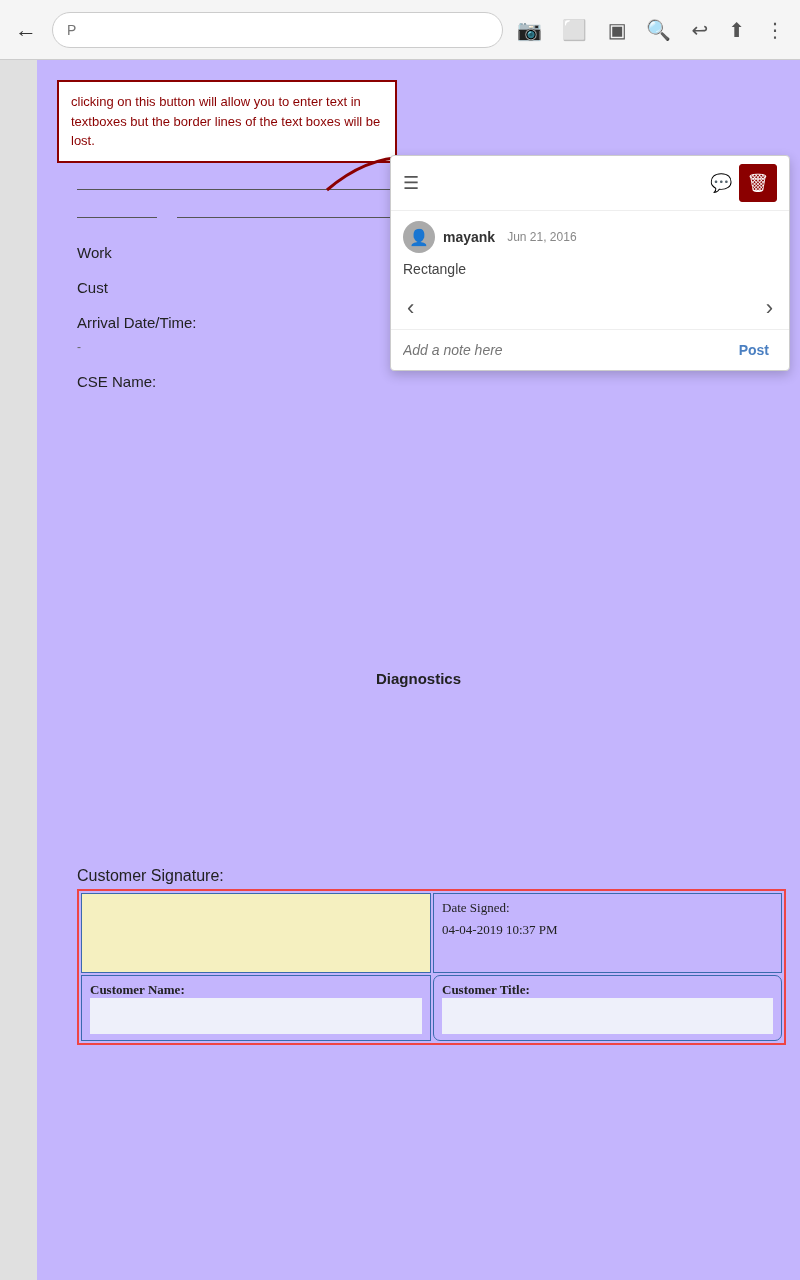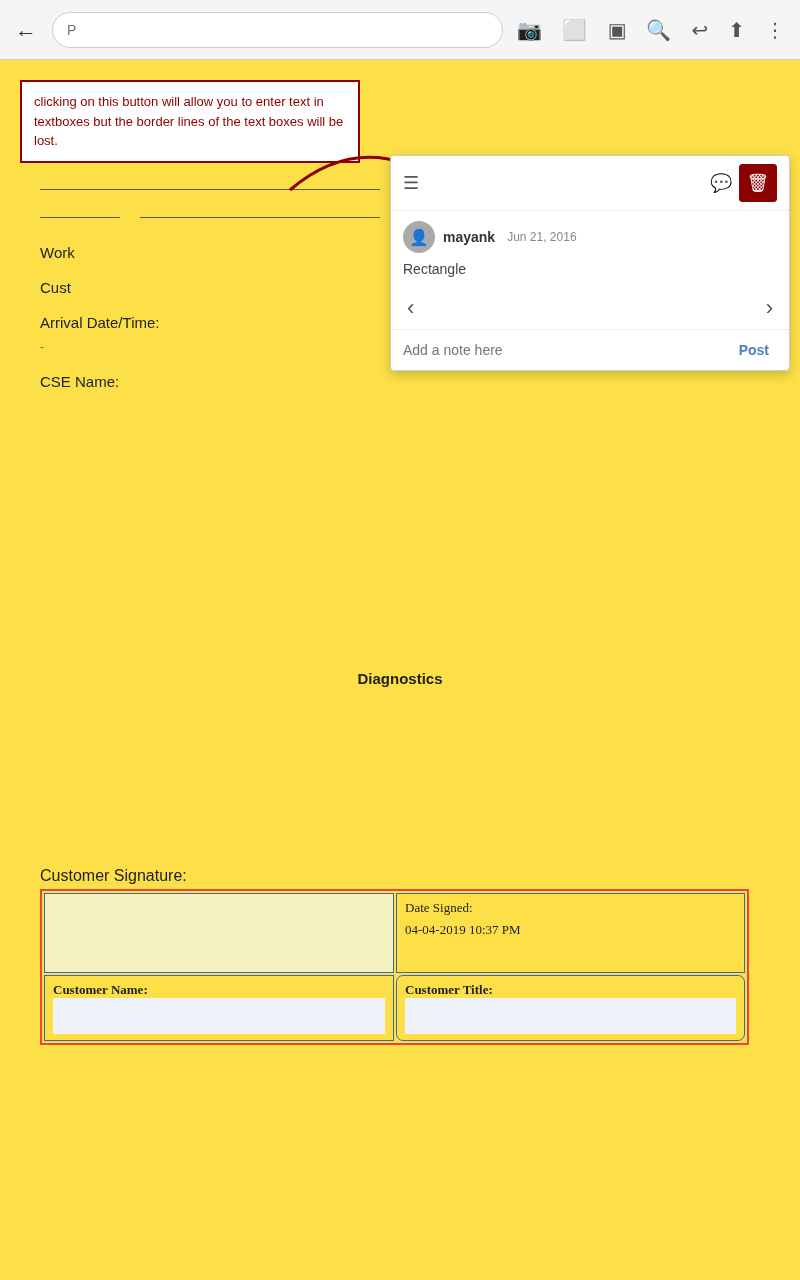--- a/index.html
+++ b/index.html
@@ -38,24 +38,25 @@
     }
     .browser-icon {
       font-size: 20px;
       color: #555;
       cursor: pointer;
       padding: 5px;
     }
 
     
     .page-content {
-      background: #fde047;
+      background: #c4b5fd;
       position: relative;
       min-height: 1220px;
       padding: 20px 40px;
+      margin-left: 37px;
     }
 
     
     .warning-box {
       position: absolute;
       top: 20px;
       left: 20px;
       width: 340px;
       border: 2px solid #8b0000;
       background: white;
@@ -251,20 +252,21 @@
       padding: 8px 12px;
       gap: 8px;
     }
     .note-input {
       flex: 1;
       border: none;
       outline: none;
       font-size: 14px;
       color: #aaa;
       background: transparent;
+      font-style: italic;
     }
     .post-btn {
       background: white;
       border: none;
       color: #4a7fc1;
       font-size: 14px;
       cursor: pointer;
       padding: 4px 8px;
       font-weight: bold;
     }

